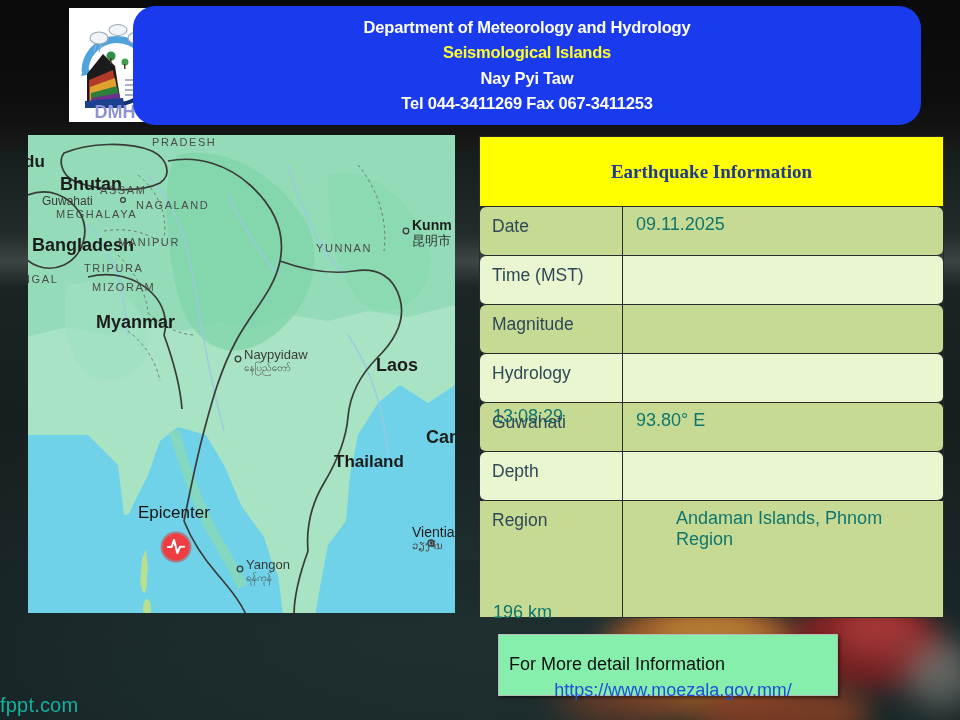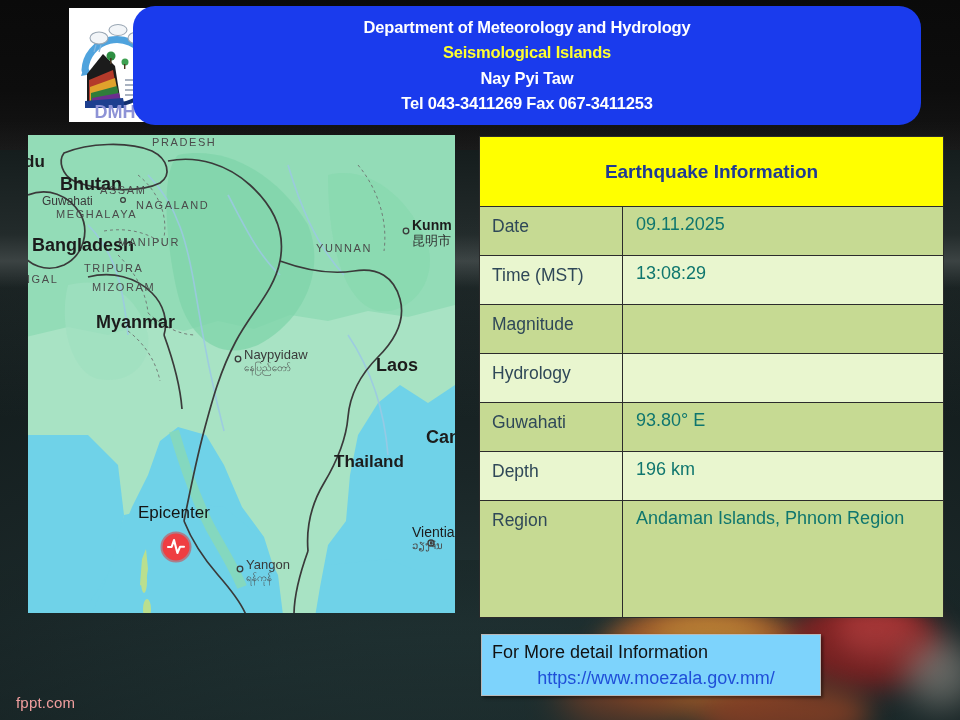--- a/index.html
+++ b/index.html
@@ -27,21 +27,21 @@
   .b1{left:600px;top:600px;width:210px;height:120px;background:#e0762e;}
   .b2{left:648px;top:612px;width:120px;height:80px;background:#f0a23c;}
   .b3{left:790px;top:596px;width:150px;height:95px;background:#b02222;}
   .b4{left:836px;top:604px;width:80px;height:55px;background:#d94040;}
   .b5{left:700px;top:684px;width:170px;height:60px;background:#d4572a;}
   .b6{left:560px;top:660px;width:120px;height:70px;background:#c2582c;filter:blur(18px);opacity:.75;}
   .b7{left:905px;top:640px;width:70px;height:70px;background:#e8dcd0;filter:blur(16px);opacity:.55;}
   .bg-veil{position:absolute;left:0;top:560px;width:960px;height:160px;
     background:linear-gradient(180deg,rgba(24,38,38,.55) 0%,rgba(20,32,33,.25) 40%,rgba(18,28,29,.45) 100%);}
 
-  .watermark{position:absolute;left:16px;top:694px;font-size:15px;color:#fca5a5;
+  .watermark{position:absolute;left:0;top:694px;font-size:20px;color:#14b8a6;
     letter-spacing:.2px;opacity:.95;}
 
   
   .logo{position:absolute;left:29px;top:8px;width:92px;height:114px;background:#fff;overflow:hidden;margin-left:40px;}
   .logo svg{display:block;width:92px;height:114px;}
 
   
   .banner{position:absolute;left:133px;top:6px;width:788px;height:119px;
     background:#1a3bed;border-radius:22px;
     display:flex;flex-direction:column;align-items:center;justify-content:center;gap:2px;}
@@ -52,37 +52,37 @@
   
   .map{position:absolute;left:28px;top:135px;width:427px;height:478px;overflow:hidden;
     background:#cfeaf2;}
   .map svg{display:block;}
 
   
   .table{position:absolute;left:479px;top:136px;width:465px;
     border:1.5px solid #2b2b2b;box-sizing:border-box;}
   .trow{display:flex;border-bottom:1.5px solid #2b2b2b;}
   .trow:last-child{border-bottom:none;}
-  .thead{background:#ffff00;justify-content:flex-start;align-items:center;height:69px;}
+  .thead{background:#ffff00;justify-content:flex-start;align-items:center;height:69px;font-family:Liberation Serif, serif;}
   .thead .ttitle{color:#1f3a93;font-weight:bold;font-size:19px;text-align:center;width:100%;}
   .tlabel{width:143px;flex:0 0 143px;box-sizing:border-box;
     padding:9px 0 0 12px;color:#2f4858;font-size:17.5px;
     border-right:1.5px solid #2b2b2b;}
   .tvalue{flex:1;box-sizing:border-box;padding:7px 0 0 13px;
     color:#0f766e;font-size:18px;}
   .r-dark{background:#c6da93;}
-  .r-light{background:#e9f6cf;}
-  .h-std{height:48px;}
-  .h-region{height:116px;}
-
-  
-  .note{position:absolute;left:481px;top:634px;width:340px;height:62px;
-    background:#7dd3fc;border:1px solid #b9b9b9;
+  .r-light{background:#e9f6cf;flex-direction:column;}
+  .h-std{height:48px;border-radius:6px;}
+  .h-region{height:116px;gap:40px;}
+
+  
+  .note{position:absolute;left:498px;top:634px;width:340px;height:62px;
+    background:#86efac;border:1px solid #b9b9b9;
     box-shadow:2px 2px 3px rgba(0,0,0,.45);
-    box-sizing:border-box;padding:4px 0 0 10px;}
+    box-sizing:border-box;padding:16px 0 0 10px;}
   .note .l1{color:#111;font-size:18px;line-height:1.45;}
   .note .l2{color:#1f4fd8;font-size:18px;line-height:1.45;text-align:center;}
 </style>
 </head>
 <body>
 
 <div id="stage">
 
   <div class="bg-base"></div>
   <div class="bg-top-dark"></div>
@@ -135,21 +135,21 @@
       <rect x="55" y="56" width="1.4" height="5" fill="#4a3520"></rect>
 
       <text x="46" y="110" text-anchor="middle" font-family="Liberation Sans, sans-serif" font-size="18" font-weight="bold" fill="#8e93d6">DMH</text>
     </svg>
   </div>
 
   <div class="banner">
     <div class="line">Department of Meteorology and Hydrology</div>
     <div class="line accent">Seismological Islands</div>
     <div class="line">Nay Pyi Taw</div>
-    <div class="line">Tel 043-3411269 Fax 067-3411253</div>
+    <div class="line">Tel 044-3411269 Fax 067-3411253</div>
   </div>
 
   <div class="map">
     <svg width="427" height="478" viewBox="0 0 427 478" xmlns="http://www.w3.org/2000/svg">
       <defs>
         <clipPath id="mapclip">
             <rect x="0" y="0" width="427" height="478"></rect>
           </clipPath>
       </defs>
       <g clip-path="url(#mapclip)">

